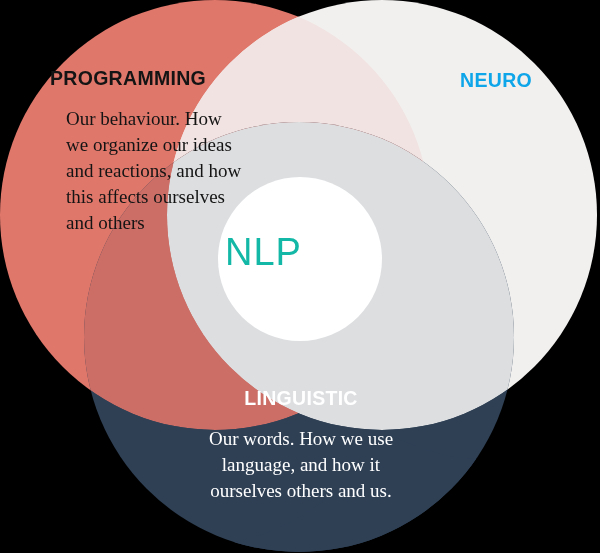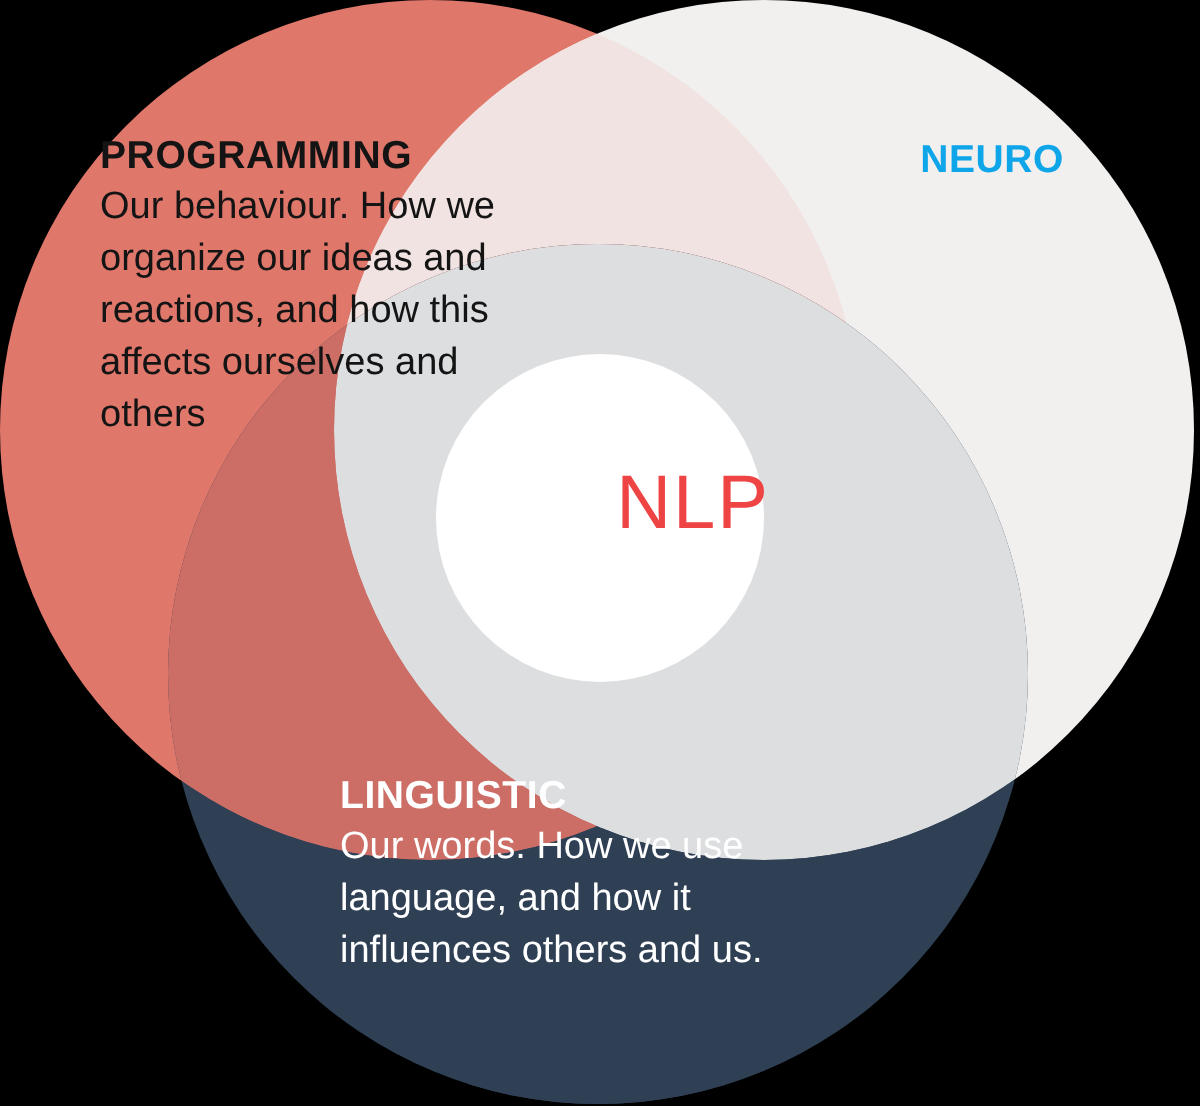--- a/index.html
+++ b/index.html
@@ -38,21 +38,22 @@
   }
   .block {
     position: absolute;
   }
   .block .heading {
     font-weight: bold;
     letter-spacing: 0.3px;
     margin: 0 0 1px 0;
   }
   .block .body {
-    margin: 0;
+    margin: 16px;
+    font-family: Liberation Serif, serif;
   }
 
   
   #block-programming {
     left: 50px;
     top: 66px;
     width: 210px;
     text-align: left;
     color: #141414;
   }
@@ -80,39 +81,39 @@
   #block-neuro .body {
     font-size: 19px;
     line-height: 26px;
   }
 
   
   #block-linguistic {
     left: 170px;
     top: 386px;
     width: 262px;
-    text-align: left;
+    text-align: center;
     color: #FFFFFF;
   }
   #block-linguistic .heading {
     font-size: 19.5px;
     line-height: 24px;
   }
   #block-linguistic .body {
     font-size: 19px;
     line-height: 26px;
   }
 
   
   #block-nlp {
     left: 225px;
     top: 230px;
     width: 160px;
-    text-align: right;
-    color: #ef4444;
+    text-align: left;
+    color: #14b8a6;
     font-size: 38px;
     line-height: 44px;
     letter-spacing: 1px;
   }
 </style>
 </head>
 <body>
 
 <div id="venn-stage">
 
@@ -163,19 +164,19 @@
       <div class="heading">PROGRAMMING</div>
       <div class="body">Our behaviour. How we organize our ideas and reactions, and how this affects ourselves and others</div>
     </div>
 
     <div class="block" id="block-neuro">
       <div class="heading">NEURO</div>
     </div>
 
     <div class="block" id="block-linguistic">
       <div class="heading">LINGUISTIC</div>
-      <div class="body">Our words. How we use language, and how it influences others and us.</div>
+      <div class="body">Our words. How we use language, and how it ourselves others and us.</div>
     </div>
 
     <div class="block" id="block-nlp">NLP</div>
 
   </div>
 </div>
 
 </body></html>

